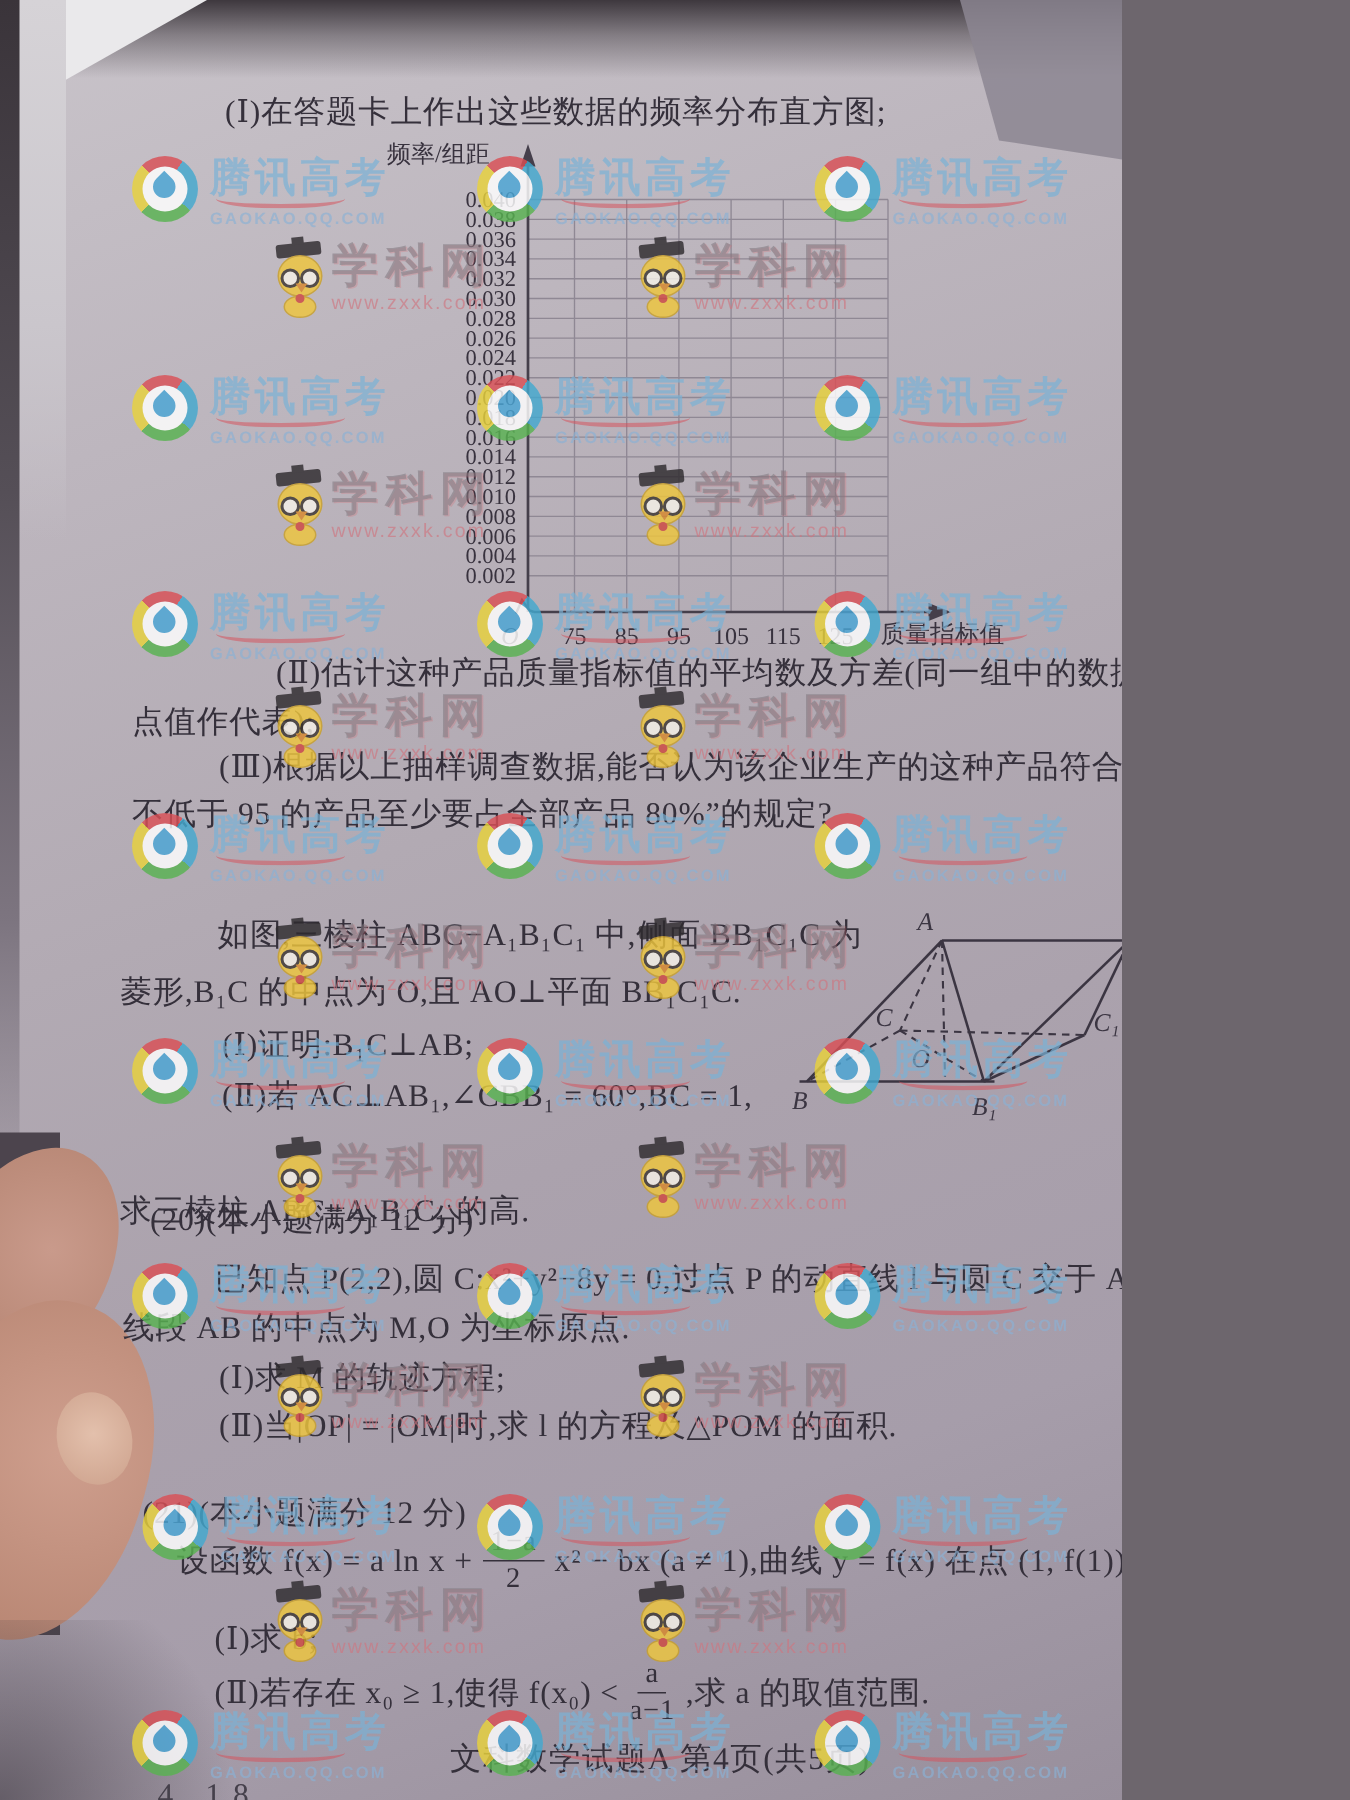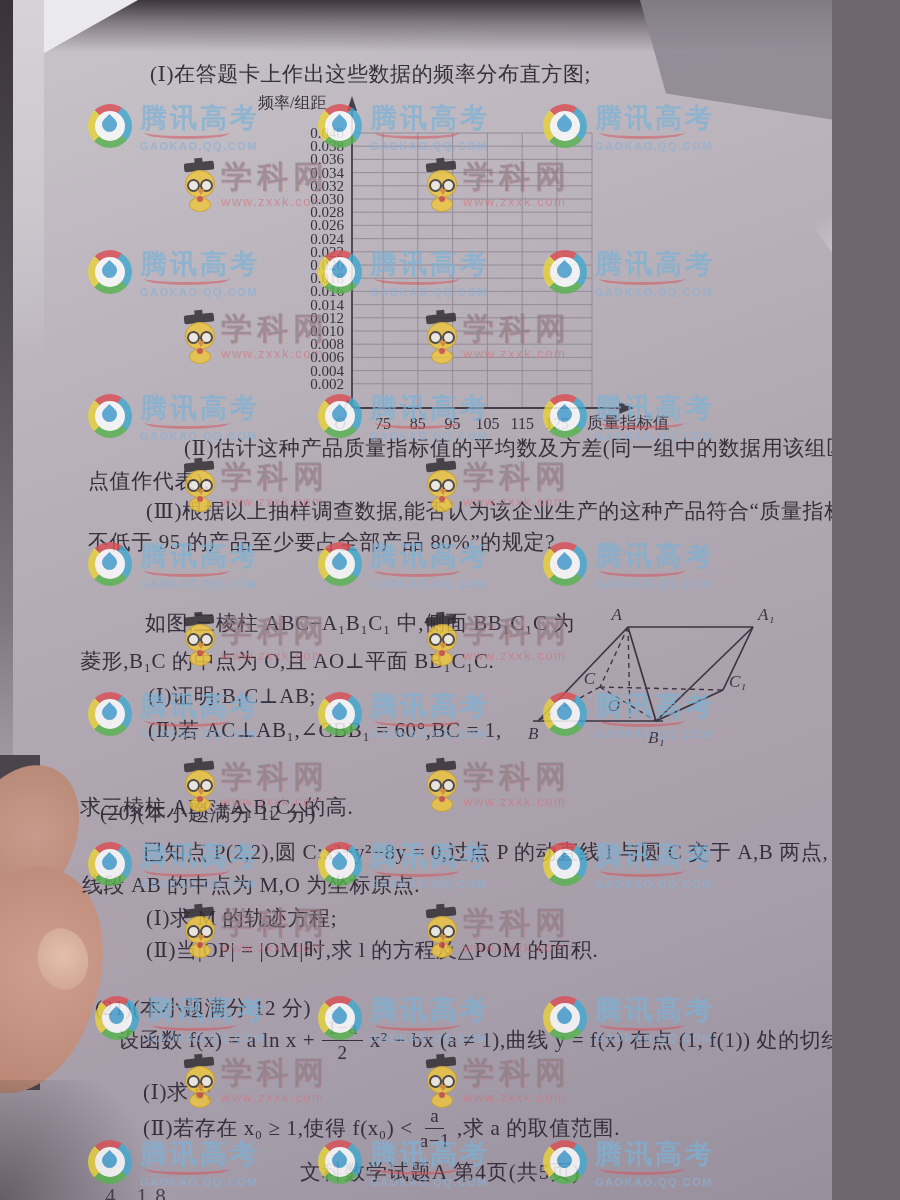--- a/index.html
+++ b/index.html
@@ -1,18 +1,18 @@
 <!DOCTYPE html>
 <html><head>
 <meta charset="utf-8">
 <style>
   html,body{margin:0;padding:0;}
   body{width:900px;height:1200px;overflow:hidden;background:#6d666d;
        font-family:"Liberation Serif","DejaVu Serif",serif;}
-  #photo{position:relative;width:832px;height:1200px;overflow:hidden;
+  #photo{position:relative;width:748px;height:1200px;overflow:hidden;
          background:linear-gradient(160deg,#c9c4ca 0%,#bdb6be 22%,#b2aab3 45%,#aba2ad 62%,#a69daa 80%,#988f9c 100%);}
   
   .ov{position:absolute;pointer-events:none;}
   #top-band{left:0;top:0;width:900px;height:52px;
     background:linear-gradient(#3e383e 0%,rgba(78,72,78,.55) 45%,rgba(120,112,120,0) 100%);}
   #topleft-white{left:0;top:0;width:150px;height:90px;background:#eae9eb;
     clip-path:polygon(0 0,138px 0,0 78px);}
   #left-backing{left:8px;top:0;width:36px;height:360px;
     background:linear-gradient(#d6d3d7 0%,#cac6cc 60%,rgba(180,173,182,0) 100%);}
   #left-dark-edge{left:0;top:0;width:13px;height:820px;

